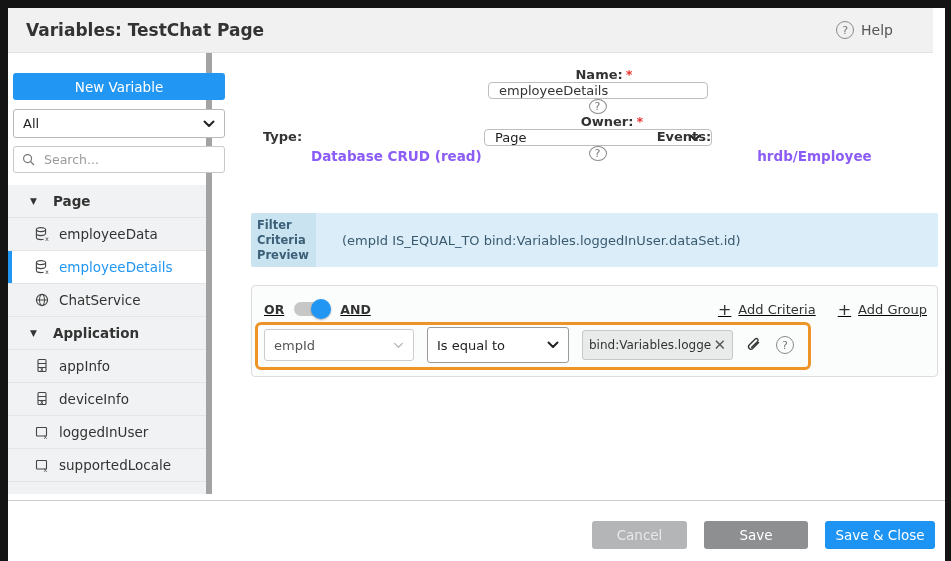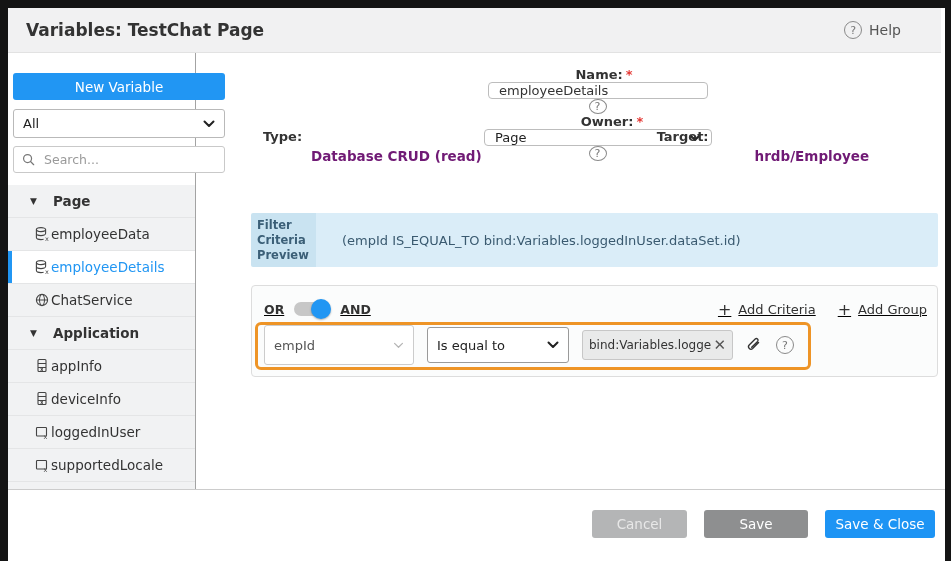--- a/index.html
+++ b/index.html
@@ -1,52 +1,52 @@
 <!DOCTYPE html>
 <html><head>
 <meta charset="utf-8">
 <style>
   html,body{margin:0;padding:0;background:#141414;font-family:"DejaVu Sans","Liberation Sans",sans-serif;}
   *{box-sizing:border-box;}
   .stage{position:relative;width:951px;height:561px;background:#141414;overflow:hidden;}
   .modal{position:absolute;left:8px;top:8px;width:937px;height:553px;background:#fff;}
 
   
-  .hdr{position:absolute;top:0;left:0;right:4px;height:45px;background:#f1f1f2;border-bottom:1px solid #e2e2e2;display:flex;align-items:center;}
+  .hdr{position:absolute;top:0;left:0;right:12px;height:45px;background:#f1f1f2;border-bottom:1px solid #e2e2e2;display:flex;align-items:center;}
   .hdr-title{font-size:17px;font-weight:bold;color:#333;padding-left:18px;}
   .hdr-help{margin-left:auto;margin-right:40px;display:flex;align-items:center;gap:7px;color:#555;font-size:14px;cursor:pointer;}
   .qmark{width:18px;height:18px;border:1px solid #8a8a8a;border-radius:50%;display:inline-flex;align-items:center;justify-content:center;font-size:11px;color:#777;background:transparent;}
 
   
-  .side{position:absolute;top:45px;left:0;width:188px;bottom:67px;background:#fff;border-right:1px solid #a3a3a3;}
+  .side{position:absolute;top:45px;left:0;width:204px;bottom:67px;background:#fff;border-right:6px solid #a3a3a3;}
   .nv-btn{position:absolute;left:5px;top:20px;width:212px;height:27px;background:#2196f3;color:#fff;border:none;border-radius:3px;font-size:13.5px;font-family:inherit;cursor:pointer;}
   .all-sel{position:absolute;left:5px;top:56px;width:212px;height:29px;border:1px solid #b9b9b9;border-radius:3px;background:#fff;display:flex;align-items:center;padding:0 9px;font-size:13px;color:#222;cursor:pointer;}
   .all-sel svg{margin-left:auto;}
   .search{position:absolute;left:5px;top:93px;width:212px;height:27px;border:1px solid #c9c9c9;border-radius:3px;background:#fff;display:flex;align-items:center;padding:0 8px;gap:7px;}
   .search input{border:none;outline:none;flex:1;font-size:12.5px;color:#444;font-family:inherit;background:transparent;}
   .search input::placeholder{color:#9a9a9a;}
   .list{position:absolute;left:0;top:132px;right:0;bottom:0;background:#f1f2f3;}
   .side-row{height:33px;display:flex;align-items:center;border-bottom:1px solid #e4e5e6;background:#f1f2f3;font-size:13.5px;color:#333;cursor:pointer;position:relative;}
   .side-row .tri{margin-left:22px;width:16px;color:#333;font-size:9px;}
   .side-row .row-icon{margin-left:26px;width:16px;height:16px;display:inline-flex;}
-  .side-row .row-label{margin-left:1px;}
+  .side-row .row-label{margin-left:9px;}
   .side-row.group .row-label{margin-left:7px;font-weight:bold;}
   .side-row.selected{background:#fff;}
   .side-row.selected .row-label{color:#2196f3;}
   .side-row.selected::before{content:"";position:absolute;left:0;top:0;bottom:0;width:4px;background:#2196f3;}
 
   
   .main{position:absolute;top:45px;left:229px;right:0;bottom:61px;background:#fff;}
   .frow{position:absolute;left:0;right:0;display:flex;align-items:center;}
   .lab{font-size:13px;font-weight:bold;color:#333;}
   .star{color:#e53935;font-weight:bold;margin-left:3px;}
   .txt-input{width:220px;height:29px;border:1px solid #bdbdbd;border-radius:4px;padding:0 10px;font-size:13px;color:#333;font-family:inherit;outline:none;}
   .sel{height:29px;border:1px solid #bdbdbd;border-radius:4px;background:#fff;display:flex;align-items:center;padding:0 10px;font-size:13px;color:#222;cursor:pointer;}
   .sel svg{margin-left:auto;}
-  .val-bold{font-size:13.5px;font-weight:bold;color:#701a75;margin-top:40px;}
+  .val-bold{font-size:13.5px;font-weight:bold;color:#8b5cf6;margin-top:40px;}
 
   
   .tabbar{position:absolute;top:115px;left:0;right:0;height:36px;background:#f4f5f6;border-bottom:1px solid #ddd;}
   .tab{position:absolute;top:0;height:36px;line-height:36px;font-size:13.5px;color:#555;cursor:pointer;padding:0 4px;}
   .tab-active{position:absolute;left:109px;top:-8px;width:93px;height:45px;background:#fff;border-top:3px solid #2196f3;display:flex;align-items:center;justify-content:center;font-size:13.5px;color:#222;cursor:pointer;}
   .orange-rect{position:absolute;border:3px solid #ee9426;border-radius:4px;pointer-events:none;z-index:5;}
 
   
   .preview{position:absolute;left:14px;top:160px;width:687px;height:54px;display:flex;border-radius:2px;overflow:hidden;}
   .preview .plabel{width:65px;background:#c9e3f1;color:#3b5f77;font-size:11.5px;font-weight:bold;padding:5px 6px;line-height:1.3;}
@@ -56,32 +56,32 @@
   .critbox{position:absolute;left:14px;top:232px;width:687px;height:92px;border:1px solid #ddd;border-radius:4px;background:#fbfcfc;}
   .crit-head{position:absolute;left:12px;right:10px;top:12px;height:22px;display:flex;align-items:center;text-decoration:underline;}
   .orand{font-size:12.5px;font-weight:600;color:#333;}
   .toggle{position:relative;width:34px;height:14px;background:#c7c7c7;border-radius:7px;margin:0 12px 0 10px;cursor:pointer;}
   .toggle .knob{position:absolute;right:-3px;top:-3px;width:20px;height:20px;border-radius:50%;background:#2196f3;box-shadow:0 1px 2px rgba(0,0,0,.3);}
   .addlink{display:flex;align-items:center;gap:7px;font-size:13px;color:#333;cursor:pointer;margin-left:22px;}
   .addlink .plus{font-size:16px;font-weight:400;color:#333;}
   .spacer{margin-left:auto;}
   .crit-row-outline{position:absolute;left:3px;top:36px;width:556px;height:48px;border:3px solid #ee9426;border-radius:6px;pointer-events:none;}
   .crit-row{position:absolute;left:12px;top:44px;height:30px;display:flex;align-items:center;}
-  .sel-light{width:150px;height:40px;border:1px solid #ccc;border-radius:3px;background:#fff;display:flex;align-items:center;padding:0 9px;font-size:13px;color:#555;cursor:pointer;}
+  .sel-light{width:150px;height:32px;border:1px solid #ccc;border-radius:3px;background:#fff;display:flex;align-items:center;padding:0 9px;font-size:13px;color:#555;cursor:pointer;}
   .sel-light svg{margin-left:auto;}
   .sel-dark{width:142px;height:36px;border:1px solid #9a9a9a;border-radius:3px;background:#fff;display:flex;align-items:center;padding:0 9px;font-size:13px;color:#222;cursor:pointer;margin-left:13px;}
   .sel-dark svg{margin-left:auto;}
   .chip{width:151px;height:30px;background:#e9eaea;border:1px solid #c7c7c7;border-radius:3px;display:flex;align-items:center;padding:0 6px;margin-left:13px;font-size:12px;color:#333;}
   .chip .chip-txt{flex:1;white-space:nowrap;overflow:hidden;}
   .chip .x{font-size:15px;color:#555;cursor:pointer;margin-left:2px;}
   .clip-btn{margin-left:12px;cursor:pointer;display:inline-flex;}
   .crit-row .qmark{margin-left:14px;cursor:pointer;}
 
   
-  .foot{position:absolute;left:0;right:0;bottom:0;height:72px;background:#fff;border-top:1px solid #ccc;display:flex;align-items:flex-start;justify-content:flex-end;padding-top:20px;gap:17px;margin-top:44px;}
+  .foot{position:absolute;left:0;right:0;bottom:0;height:61px;background:#fff;border-top:1px solid #ccc;display:flex;align-items:flex-start;justify-content:flex-end;padding-top:20px;gap:17px;margin-top:44px;}
   .btn{height:28px;border:none;border-radius:3px;font-size:13.5px;font-family:inherit;cursor:pointer;}
   .btn-cancel{width:95px;background:#b4b5b6;color:#e8e8e8;}
   .btn-save{width:104px;background:#8e8f90;color:#fff;margin-right:0;}
   .btn-saveclose{width:110px;background:#1d94f4;color:#fff;margin-right:10px;}
 </style>
 </head>
 <body>
 
 <div class="stage">
 <div class="modal">
@@ -210,21 +210,21 @@
         <svg width="12" height="8" viewBox="0 0 12 8">
               <polyline points="1.5,1.5 6,6 10.5,1.5" fill="none" stroke="#222" stroke-width="2" stroke-linecap="round" stroke-linejoin="round"></polyline>
             </svg>
       </div>
       <span class="qmark" style="margin-left:13px;">?</span>
     </div>
 
     <div class="frow" style="top:72px;height:22px;">
       <span class="lab" style="margin-left:26px;width:48px;">Type:</span>
       <span class="val-bold">Database CRUD (read)</span>
-      <span class="lab" style="margin-left:175px;">Target:</span>
+      <span class="lab" style="margin-left:175px;">Events:</span>
       <span class="val-bold" style="margin-left:14px;padding-left:32px;">hrdb/Employee</span>
     </div>
 
 
     <div class="preview">
       <div class="plabel">Filter Criteria Preview</div>
       <div class="pval">(empId IS_EQUAL_TO bind:Variables.loggedInUser.dataSet.id)</div>
     </div>
 
     <div class="critbox">

